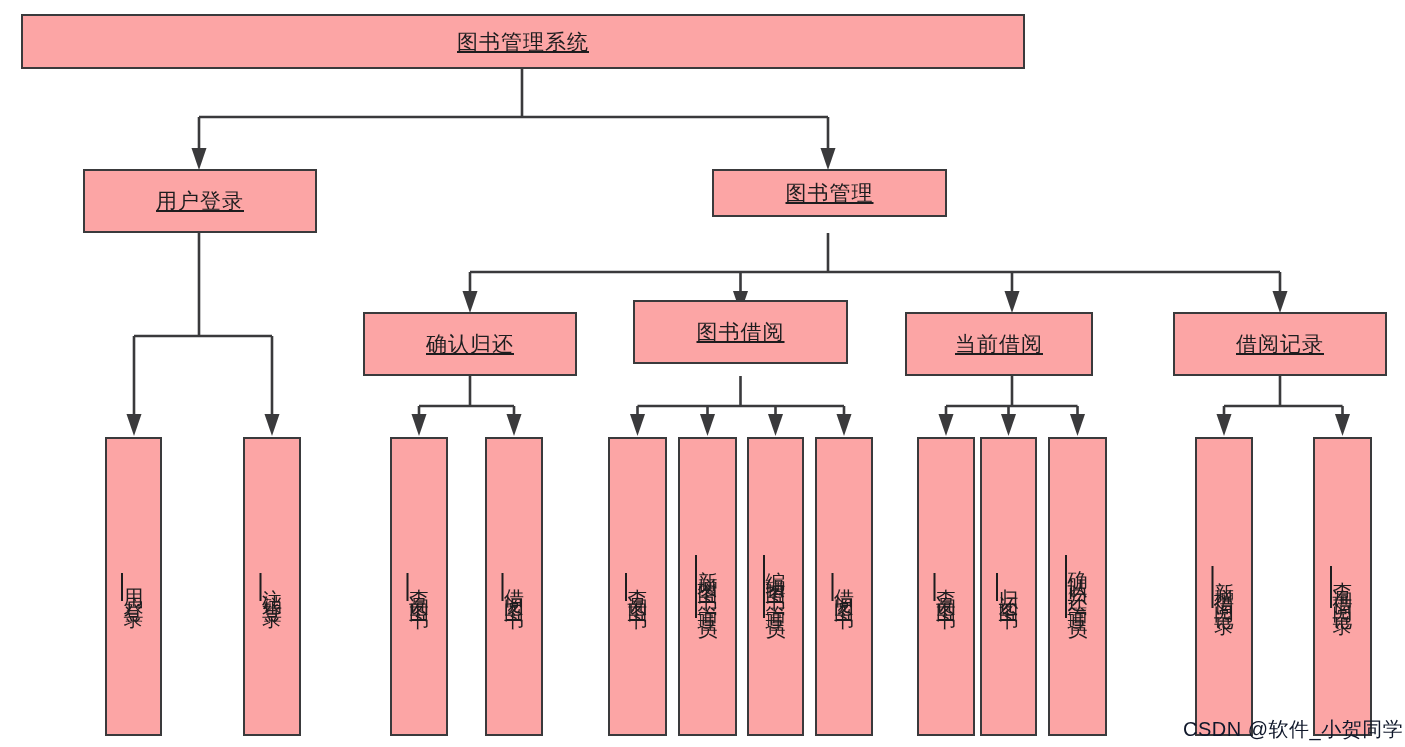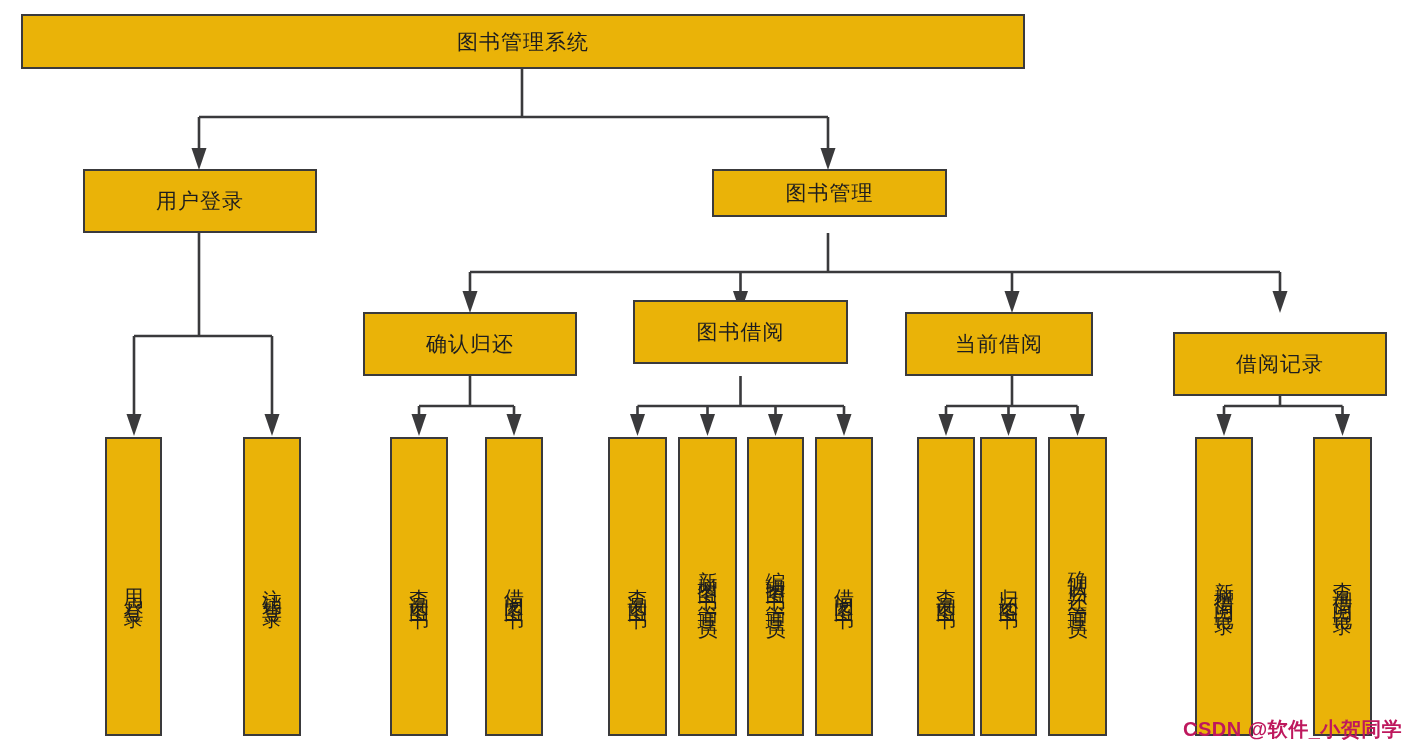--- a/index.html
+++ b/index.html
@@ -12,26 +12,27 @@
     color:#1d1d1f;
     overflow:hidden;
   }
   .connector-layer{
     position:absolute;left:0;top:0;width:1405px;height:747px;
     z-index:1;
   }
   .node{
     position:absolute;
     box-sizing:border-box;
-    background:#eab308;
+    background:#fca5a5;
     border:2.5px solid #3a3a3c;
     display:flex;
     align-items:center;
     justify-content:center;
     z-index:2;
+    text-decoration:underline;
   }
   .hbox span{
     font-size:21px;
     letter-spacing:1px;
     white-space:nowrap;
   }
   .vbox{
     top:437px;
     height:299px;
   }
@@ -42,24 +43,23 @@
     line-height:1.05;
     letter-spacing:0.35em;
     white-space:nowrap;
   }
   .watermark{
     position:absolute;
     left:1183px;
     top:716px;
     font-size:20px;
     letter-spacing:0.5px;
-    color:#be185d;
+    color:#0f172a;
     z-index:5;
     white-space:nowrap;
-    font-weight:bold;
   }
   svg path{stroke:#3a3a3c;stroke-width:2.6;fill:none;}
   svg polygon{fill:#3a3a3c;stroke:none;}
 </style>
 </head>
 <body>
 
 <div class="canvas">
 
   <svg class="connector-layer" width="1405" height="747" viewBox="0 0 1405 747" xmlns="http://www.w3.org/2000/svg">
@@ -118,21 +118,21 @@
 
   <div class="node hbox" style="left:363px;top:312px;width:214px;height:64px;">
     <span>确认归还</span>
   </div>
   <div class="node hbox" style="left:633px;top:300px;width:215px;height:64px;">
     <span>图书借阅</span>
   </div>
   <div class="node hbox" style="left:905px;top:312px;width:188px;height:64px;">
     <span>当前借阅</span>
   </div>
-  <div class="node hbox" style="left:1173px;top:312px;width:214px;height:64px;margin-top:20px;">
+  <div class="node hbox" style="left:1173px;top:312px;width:214px;height:64px;">
     <span>借阅记录</span>
   </div>
 
   <div class="node vbox" style="left:105px;width:57px;">
     <span>用户登录</span>
   </div>
   <div class="node vbox" style="left:243px;width:58px;">
     <span>注销登录</span>
   </div>
 

